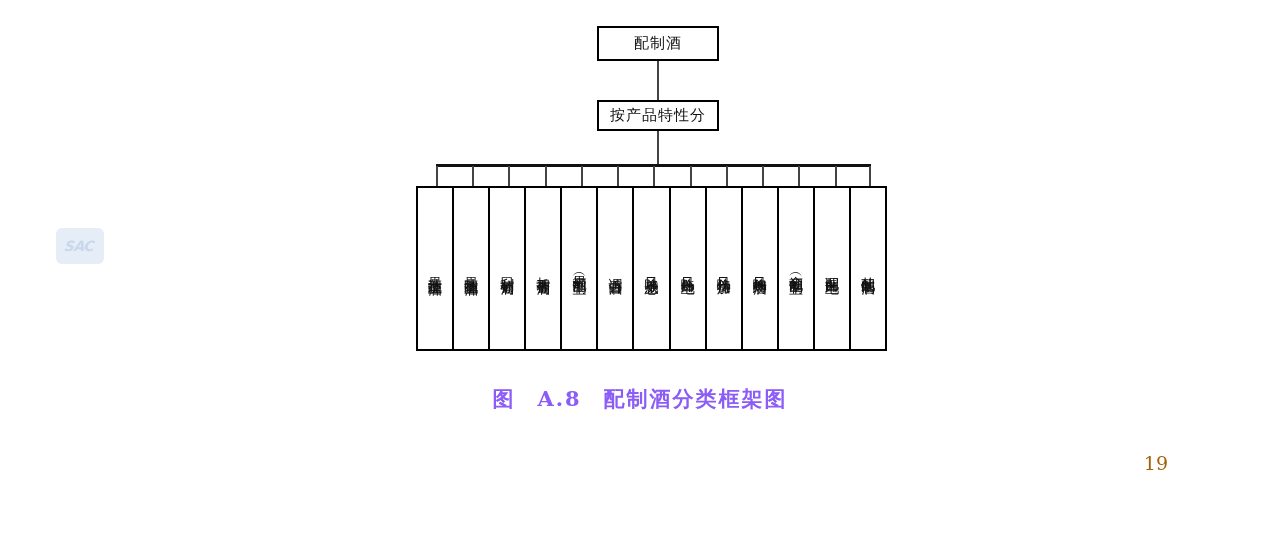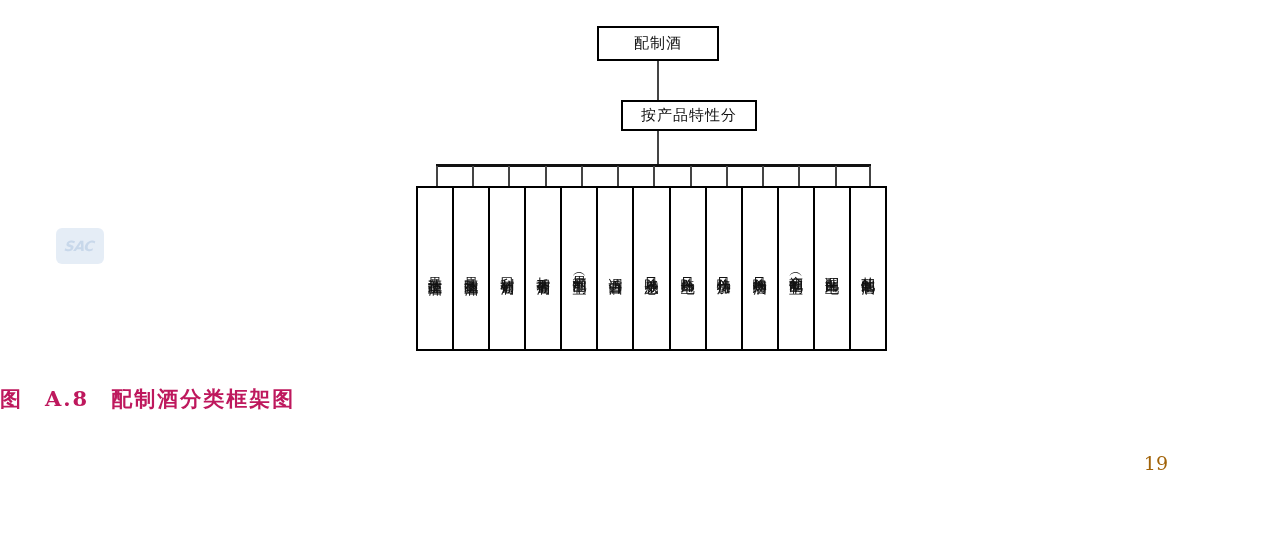--- a/index.html
+++ b/index.html
@@ -70,23 +70,22 @@
 
   #node-root {
     left: 593px;
     top: 26px;
     width: 122px;
     height: 35px;
   }
   #node-criterion {
     left: 593px;
     top: 100px;
-    width: 136px;
+    width: 122px;
     height: 31px;
-    margin-left: 24px;
   }
 
   
   .conn {
     position: absolute;
     background: #444;
   }
   .conn.v { width: 2px; }
   .conn.h { height: 3px; background: #111; }
 
@@ -147,26 +146,26 @@
     color: #111;
     white-space: nowrap;
   }
 
   
   #caption {
     position: absolute;
     left: 0;
     top: 385px;
     width: 1280px;
-    text-align: left;
+    text-align: center;
     font-family: "DejaVu Sans", "Liberation Sans", sans-serif;
     font-size: 21px;
     font-weight: bold;
     letter-spacing: 2px;
-    color: #be185d;
+    color: #8b5cf6;
   }
   #caption .cap-index {
     font-family: "DejaVu Serif", "Liberation Serif", serif;
     font-weight: bold;
   }
   #caption .cap-gap { display: inline-block; width: 22px; }
 
   
   #page-number {
     position: absolute;

